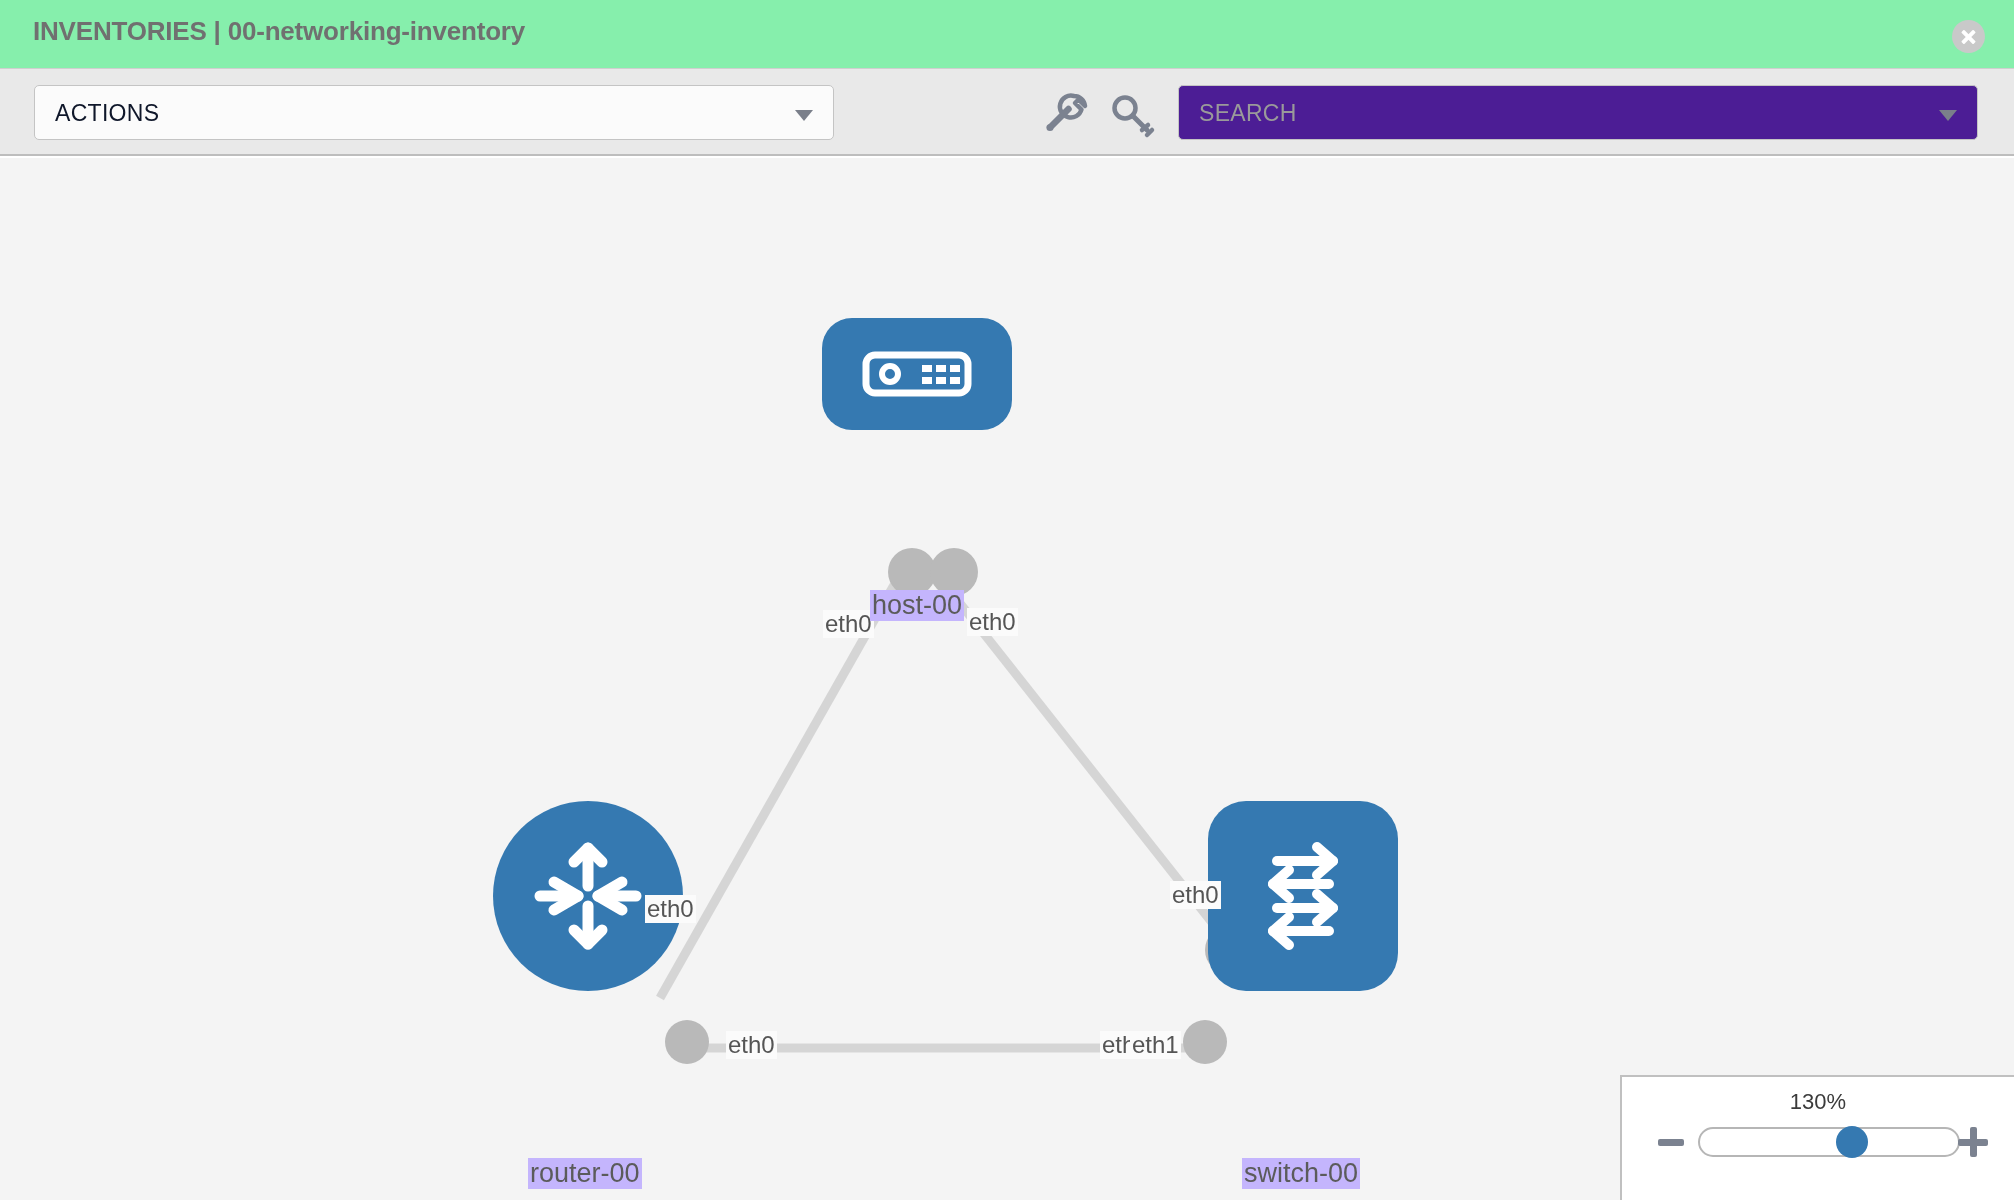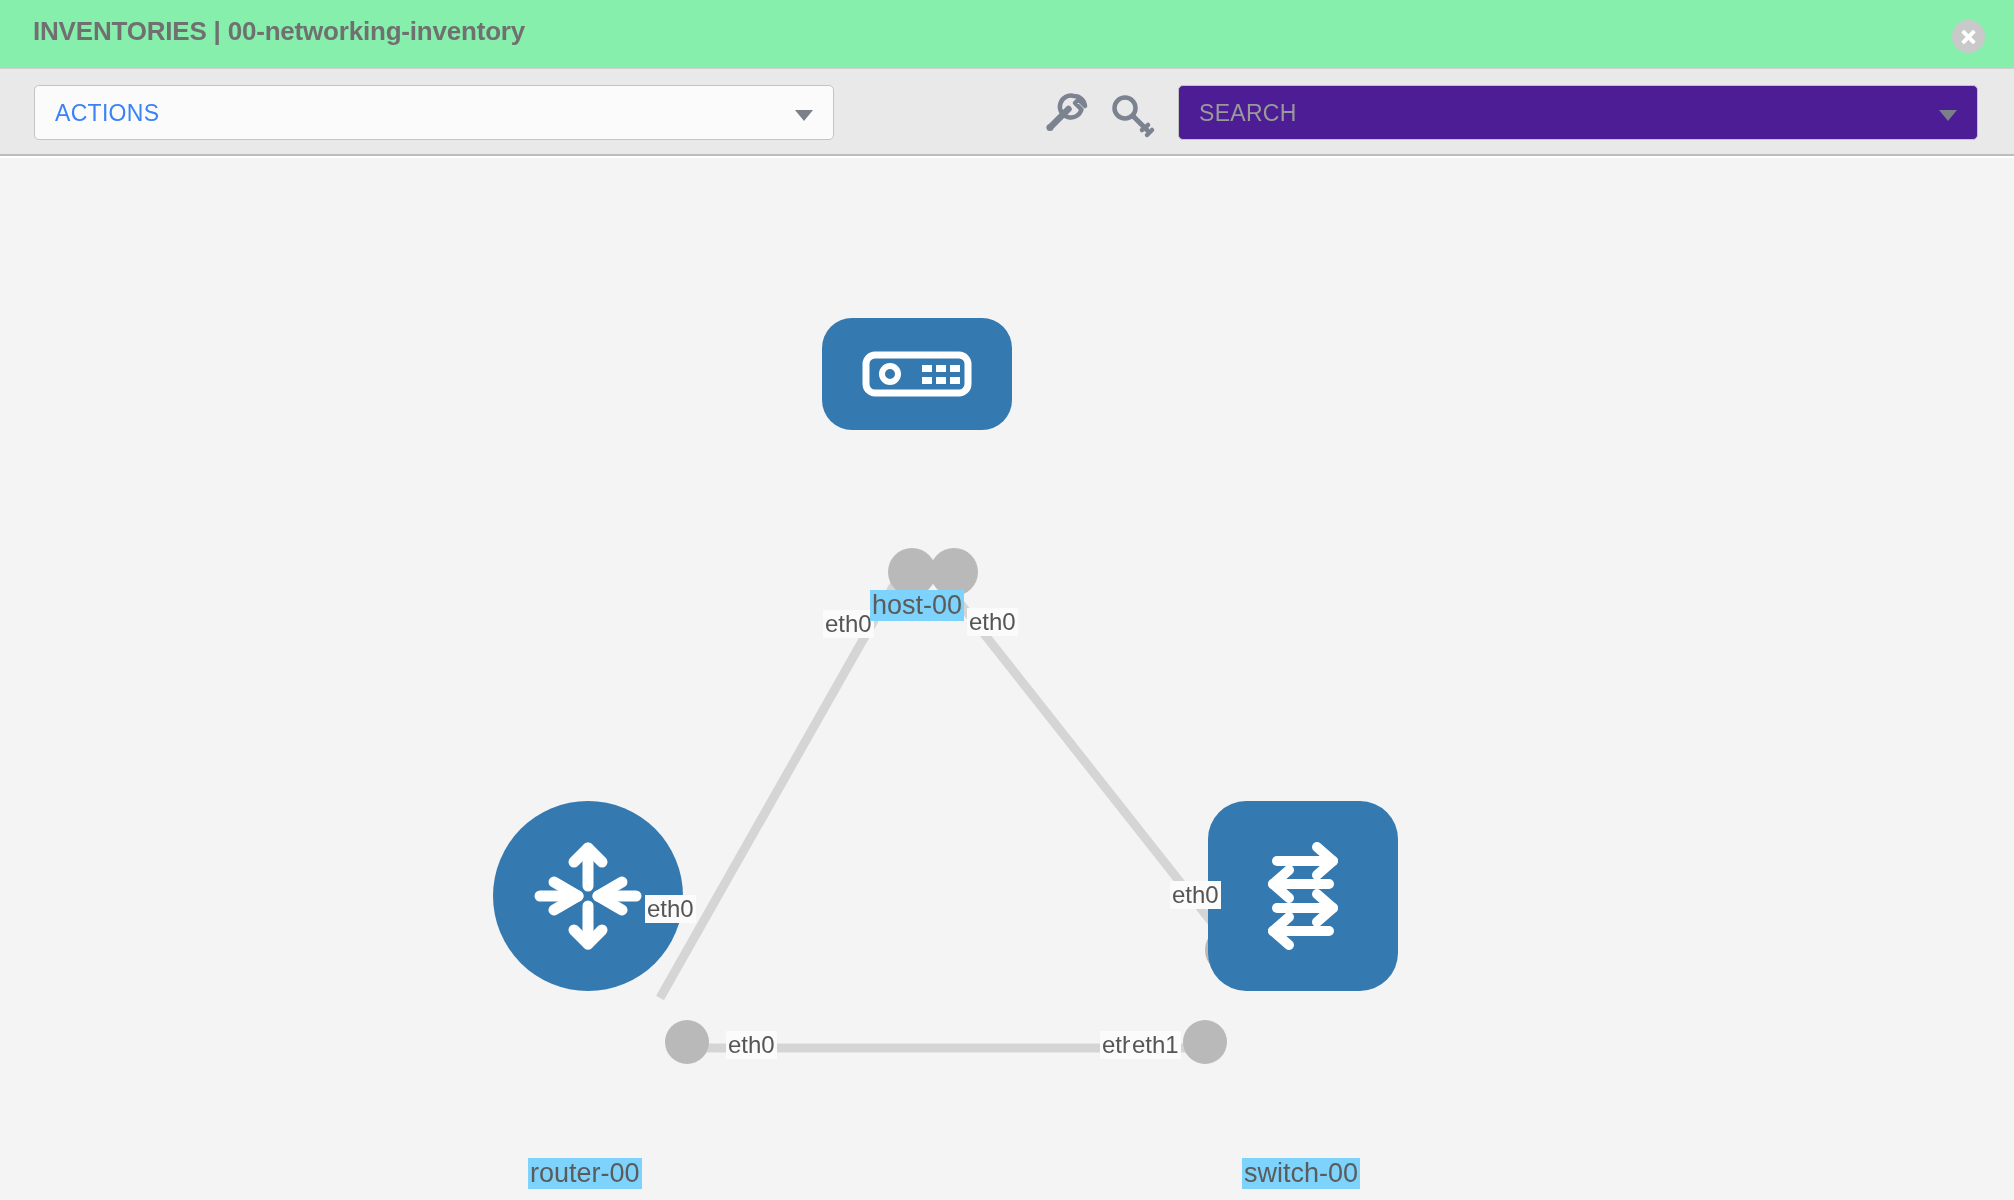--- a/index.html
+++ b/index.html
@@ -52,21 +52,21 @@
   .actions-select {
     position: absolute; left: 34px; top: 16px;
     width: 800px; height: 55px;
     background: #fbfbfb;
     border: 1px solid #c4c4c4;
     border-radius: 5px;
     cursor: pointer;
   }
   .actions-label {
     position: absolute; left: 20px; top: 14px;
-    font-size: 23px; color: #3b82f6;
+    font-size: 23px; color: #0f172a;
     letter-spacing: 0.3px;
   }
   .caret {
     position: absolute; right: 20px; top: 24px;
     width: 0; height: 0;
     border-left: 9px solid transparent;
     border-right: 9px solid transparent;
     border-top: 11px solid #7a7f8a;
   }
   .tool-icon {
@@ -113,21 +113,21 @@
     position: absolute;
     background: #b9b9b9;
     border-radius: 50%;
     z-index: 2;
     cursor: pointer;
   }
 
   .node-label {
     position: absolute;
     font-size: 27px; color: #5b5b5b;
-    background: #7dd3fc;
+    background: #c4b5fd;
     white-space: nowrap;
     padding: 0 2px;
     z-index: 5;
   }
   .edge-label {
     position: absolute;
     font-size: 24px; color: #555555;
     background: #fbfbfb;
     white-space: nowrap;
     padding: 0 2px;
@@ -293,15 +293,22 @@
     </div>
 
     <div class="edge-label" style="left:823px; top:452px;">eth0</div>
     <div class="edge-label" style="left:967px; top:450px;">eth0</div>
     <div class="edge-label" style="left:645px; top:737px;">eth0</div>
     <div class="edge-label" style="left:1170px; top:723px;">eth0</div>
     <div class="edge-label" style="left:726px; top:873px;">eth0</div>
     <div class="edge-label" style="left:1100px; top:873px;">eth</div>
     <div class="edge-label" style="left:1130px; top:873px;">eth1</div>
 
+    <div class="zoom-panel">
+      <div class="zoom-value">130%</div>
+      <div class="zoom-minus"></div>
+      <div class="zoom-track"></div>
+      <div class="zoom-thumb" style="left: 214px;"></div>
+      <div class="zoom-plus"></div>
+    </div>
 
   </div>
 </div>
 
 </body></html>

